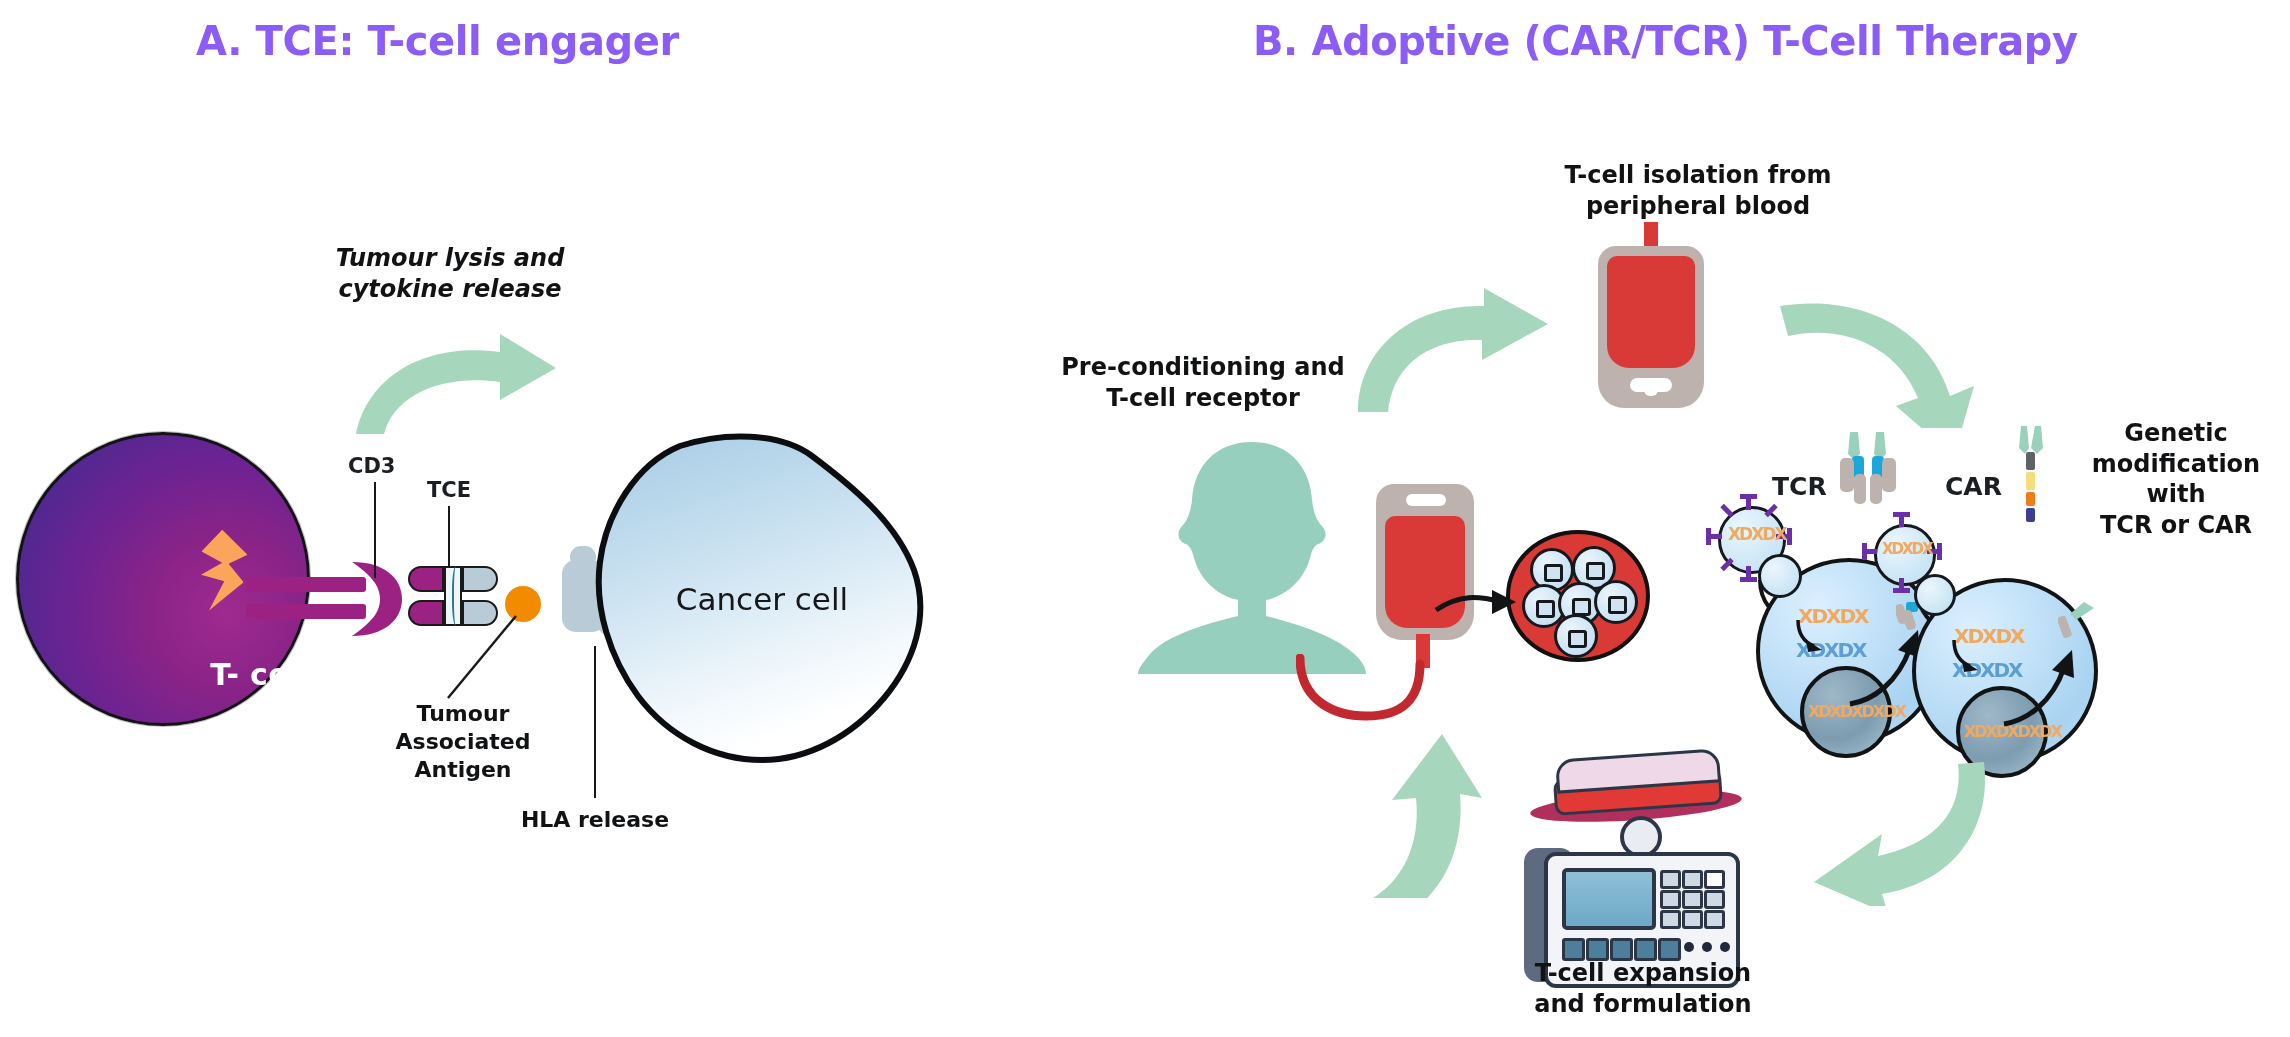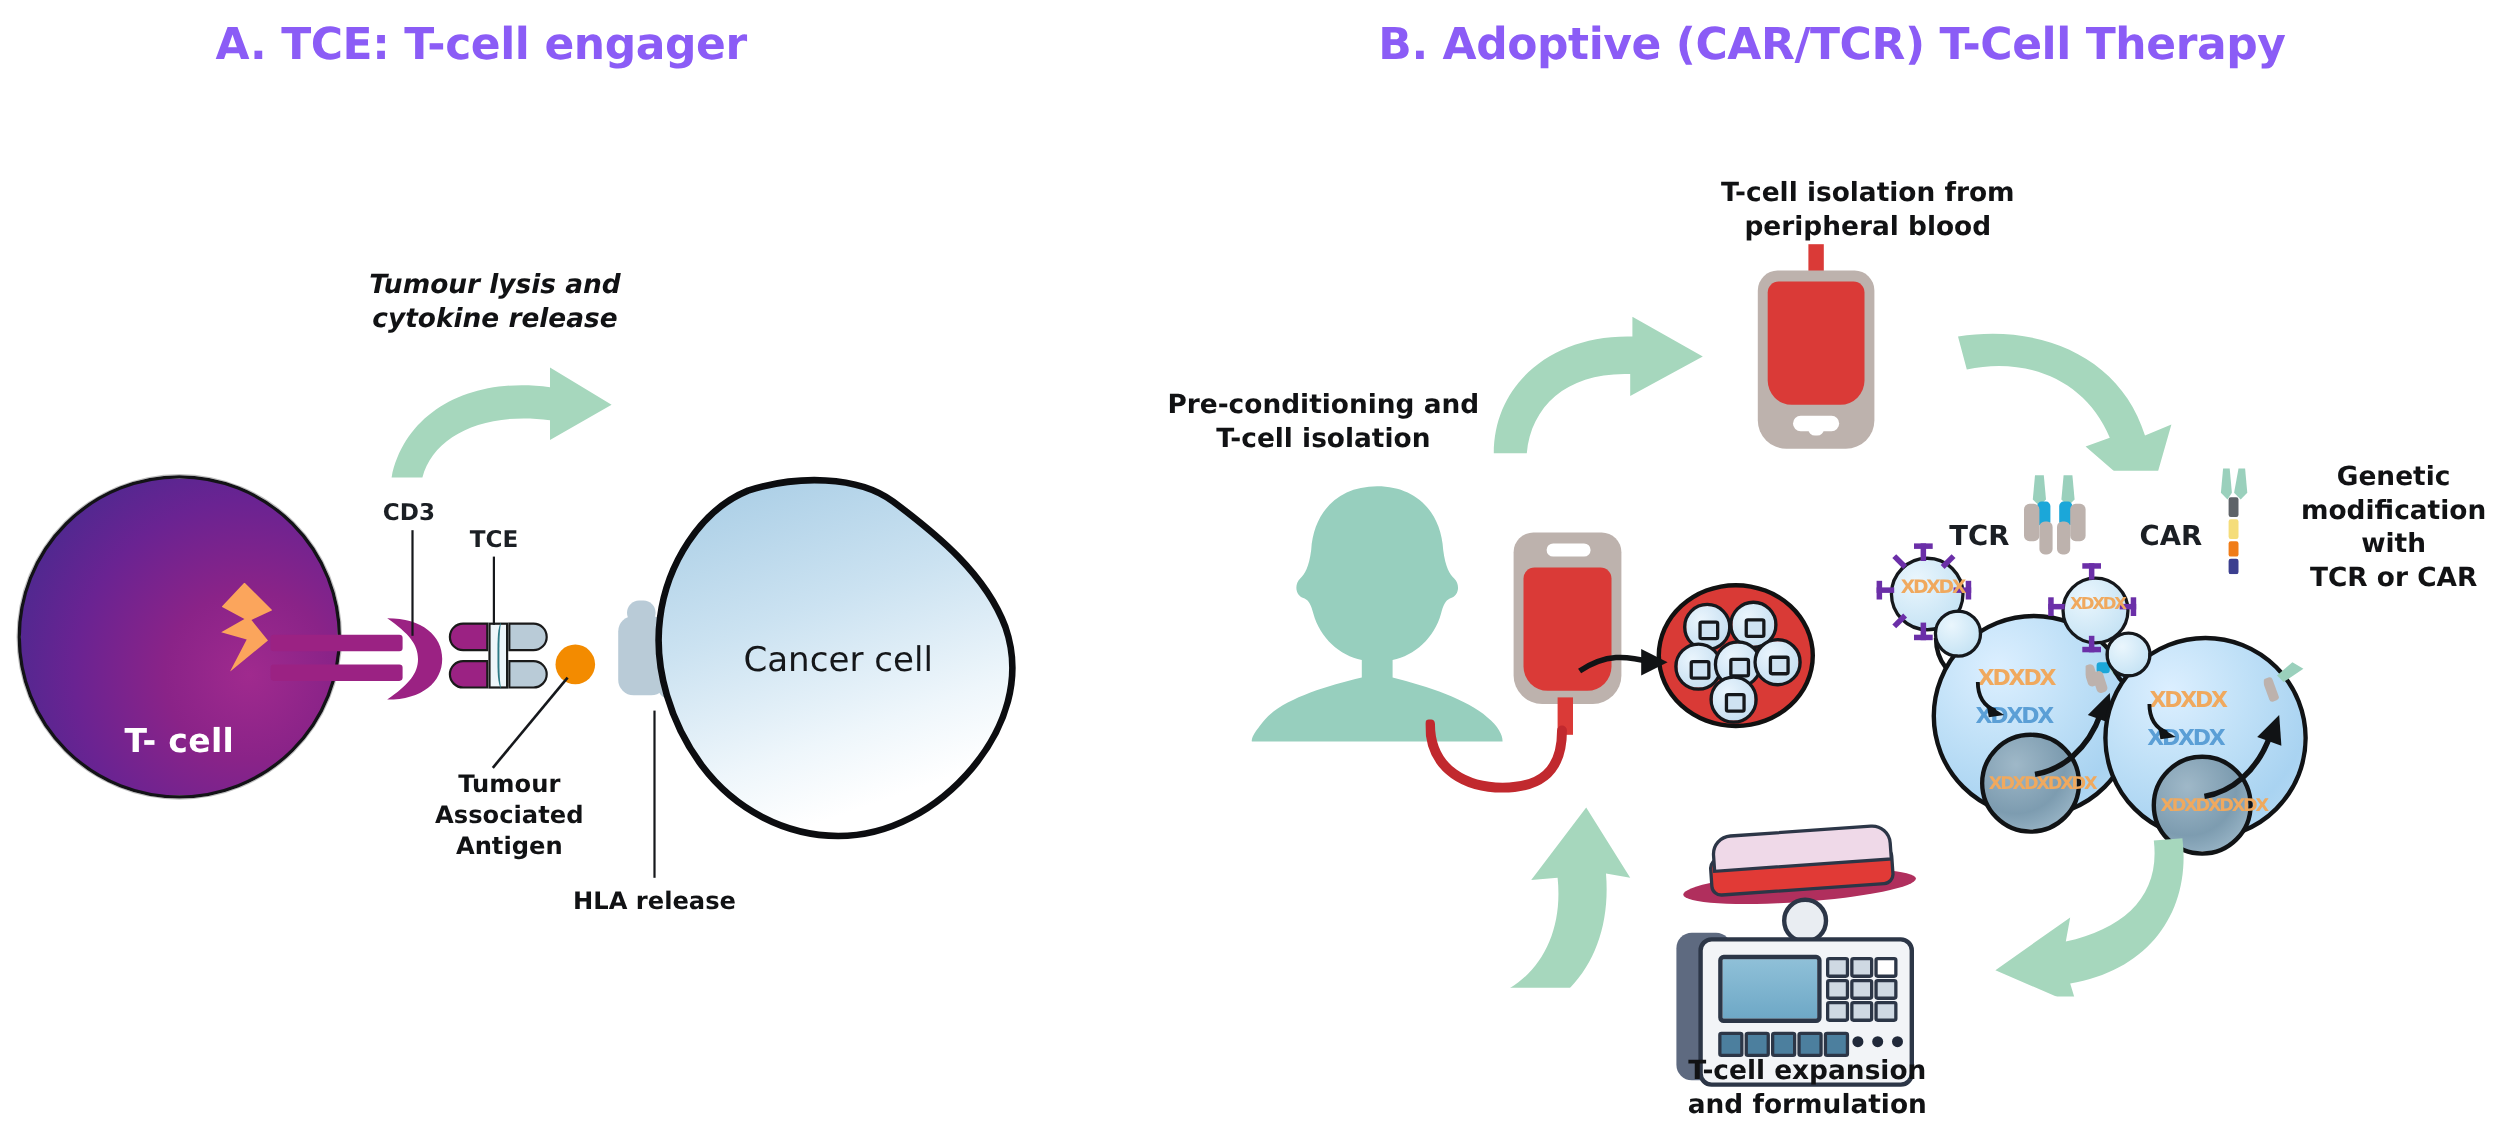--- a/index.html
+++ b/index.html
@@ -30,21 +30,21 @@
   }
   .leader{position:absolute;background:#16181c;}
   
   .tcell{
     width:288px;height:288px;border-radius:50%;
     background:radial-gradient(circle at 72% 62%, #a02a8e 0%, #8a2388 28%, #6a2392 58%, #472a8f 88%, #3c2d90 100%);
     border:3px solid #131317;
     box-shadow:0 0 0 1px rgba(0,0,0,.25);
   }
   .tcell-label{
-    position:absolute;left:0;right:0;bottom:34px;text-align:center;
+    position:absolute;left:0;right:0;bottom:34px;text-align:right;
     color:#ffffff;font-family:"DejaVu Sans", sans-serif;
     font-weight:700;font-size:30px;letter-spacing:.3px;
   }
   .octagon-outer{
     position:absolute;left:56px;top:54px;width:122px;height:122px;
     background:#8fd6ea;
     clip-path:polygon(30% 0,70% 0,100% 30%,100% 70%,70% 100%,30% 100%,0 70%,0 30%);
     box-shadow:0 0 12px 3px rgba(24,50,70,.55);
   }
   .octagon-mid{
@@ -228,21 +228,21 @@
   <path class="gre" d="M6 124 C 6 62, 58 16, 132 18 L 132 0 L 196 36 L 130 72 L 130 52
                        C 74 50, 40 80, 36 124 Z"></path>
 </svg>
 
 <svg class="abs" style="left:1778px;top:288px;" width="210" height="140" viewBox="0 0 210 140">
   <path class="gre" d="M2 18 C 76 6, 150 36, 172 108 L 196 98 L 176 168 L 118 118 L 140 110
                        C 118 56, 62 36, 10 48 Z"></path>
 </svg>
 
 <div class="abs annot annot-24" style="left:1058px;top:352px;width:290px;">Pre-conditioning and
-T-cell isolation</div>
+T-cell receptor</div>
 
 <svg class="abs" style="left:1132px;top:438px;" width="240" height="238" viewBox="0 0 240 238">
   <path class="patient" d="M120 4 C 84 4, 62 28, 60 62 C 58 78, 54 84, 50 88 C 44 94, 46 104, 54 106
         C 58 108, 60 112, 62 120 C 68 142, 86 158, 106 162 L 106 178
         C 72 186, 34 198, 18 216 C 8 228, 6 232, 6 236 L 234 236
         C 234 230, 230 222, 220 214 C 202 198, 166 186, 134 178 L 134 162
         C 154 158, 172 142, 178 120 C 180 112, 182 108, 186 106 C 194 104, 196 94, 190 88
         C 186 84, 182 78, 180 62 C 178 28, 156 4, 120 4 Z"></path>
 </svg>
 

